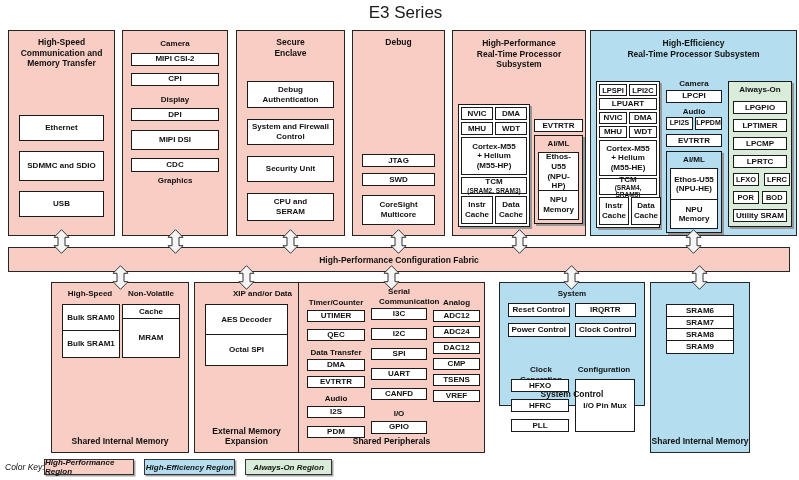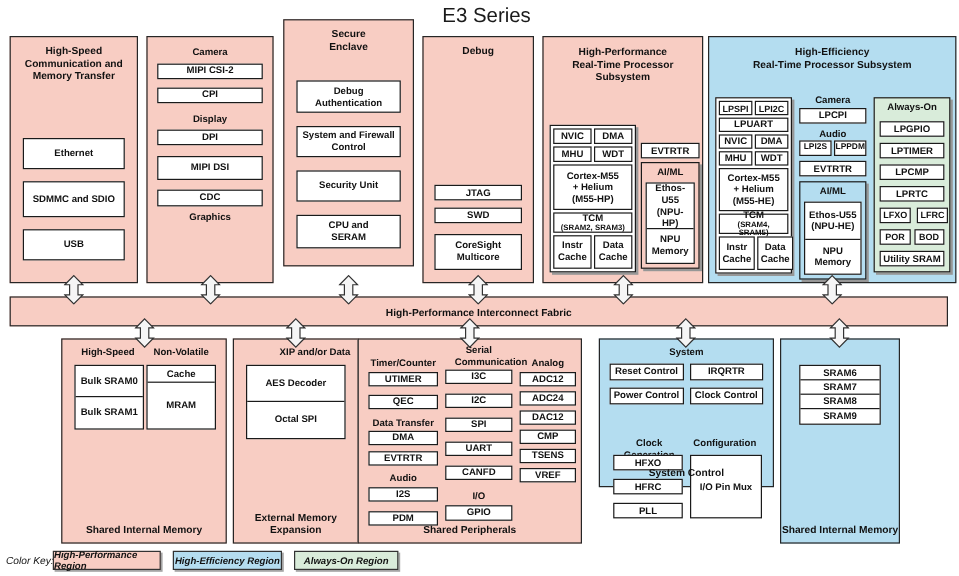--- a/index.html
+++ b/index.html
@@ -66,21 +66,21 @@
     <div class="hdr" style="margin-bottom:4px;">Camera</div>
     <div class="wbox" style="height:13px;">MIPI CSI-2</div>
     <div class="wbox" style="height:13px;margin-top:7px;">CPI</div>
     <div class="hdr" style="margin-top:9px;margin-bottom:4px;">Display</div>
     <div class="wbox" style="height:13px;">DPI</div>
     <div class="wbox" style="height:20px;margin-top:9px;">MIPI DSI</div>
     <div class="wbox" style="height:14px;margin-top:8px;">CDC</div>
     <div class="hdr" style="margin-top:4px;margin-bottom:2px;">Graphics</div>
   </div>
 
-  <div class="block pink" style="left:236px;top:16px;width:109px;height:206px;">
+  <div class="block pink" style="left:236px;top:30px;width:109px;height:206px;">
     <div class="btitle" style="padding-left:24px;padding-right:24px;">Secure Enclave</div>
     <div style="position:absolute;left:10px;right:10px;top:50px;display:flex;flex-direction:column;gap:11px;">
       <div class="wbox" style="height:27px;">Debug Authentication</div>
       <div class="wbox" style="height:26px;">System and Firewall Control</div>
       <div class="wbox" style="height:26px;padding:0 16px;">Security Unit</div>
       <div class="wbox" style="height:28px;padding:0 16px;">CPU and SERAM</div>
     </div>
   </div>
 
   <div class="block pink" style="left:352px;top:30px;width:93px;height:206px;">
@@ -207,21 +207,21 @@
       </div>
       <div class="crow" style="margin-top:5px;gap:3px;">
         <div class="wbox" style="height:13px;font-size:7.5px;">POR</div>
         <div class="wbox" style="height:13px;font-size:7.5px;">BOD</div>
       </div>
       <div class="wbox" style="height:13px;margin-top:5px;">Utility SRAM</div>
     </div>
   </div>
 
   <div class="block pink" style="left:8px;top:247px;width:782px;height:25px;">
-    <div class="fabriclbl">High-Performance Interconnect Fabric</div>
+    <div class="fabriclbl">High-Performance Configuration Fabric</div>
   </div>
 
   <div class="block pink" style="left:51px;top:282px;width:138px;height:171px;">
     <div style="position:absolute;left:8px;top:6px;width:60px;" class="hdr">High-Speed</div>
     <div style="position:absolute;right:6px;top:6px;width:62px;" class="hdr">Non-Volatile</div>
     <div class="stack" style="position:absolute;left:10px;top:21px;width:58px;">
       <div class="cell" style="height:26px;">Bulk SRAM0</div>
       <div class="cell" style="height:26px;">Bulk SRAM1</div>
     </div>
     <div class="stack" style="position:absolute;right:8px;top:21px;width:58px;">

